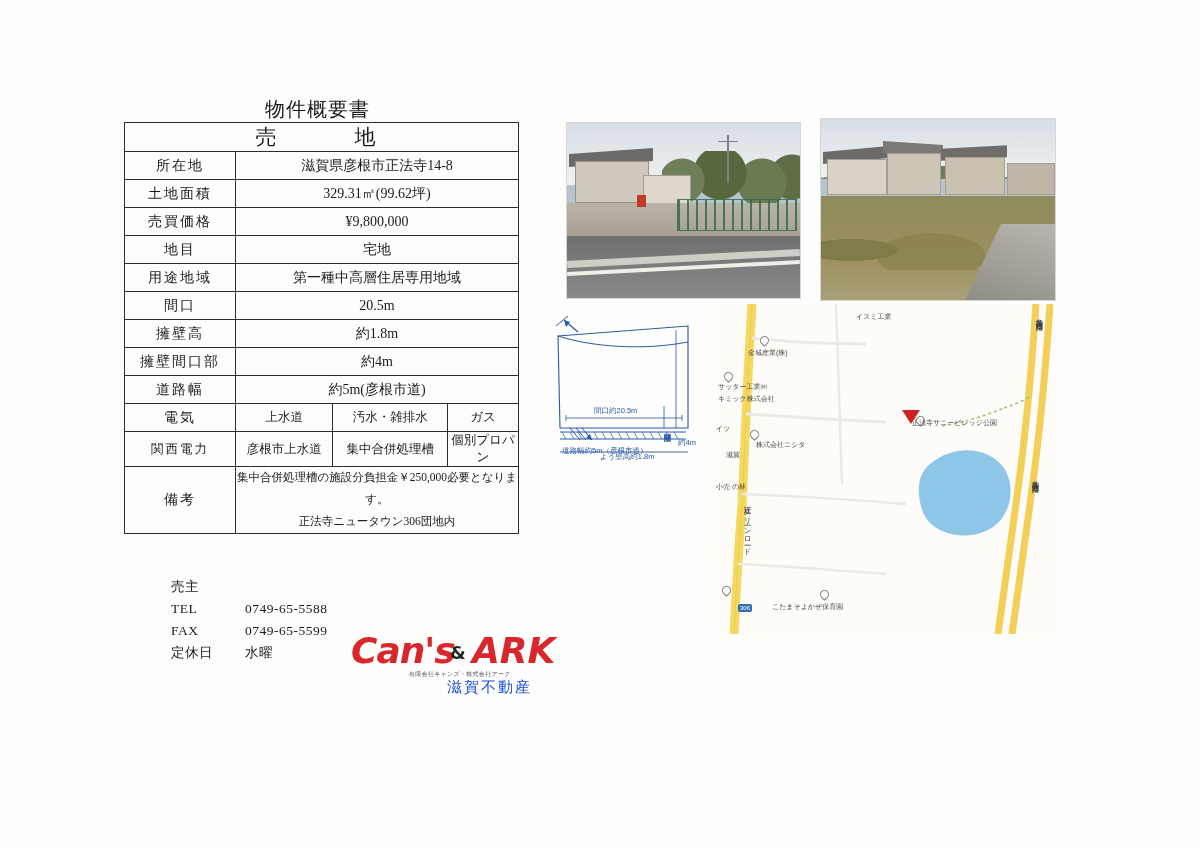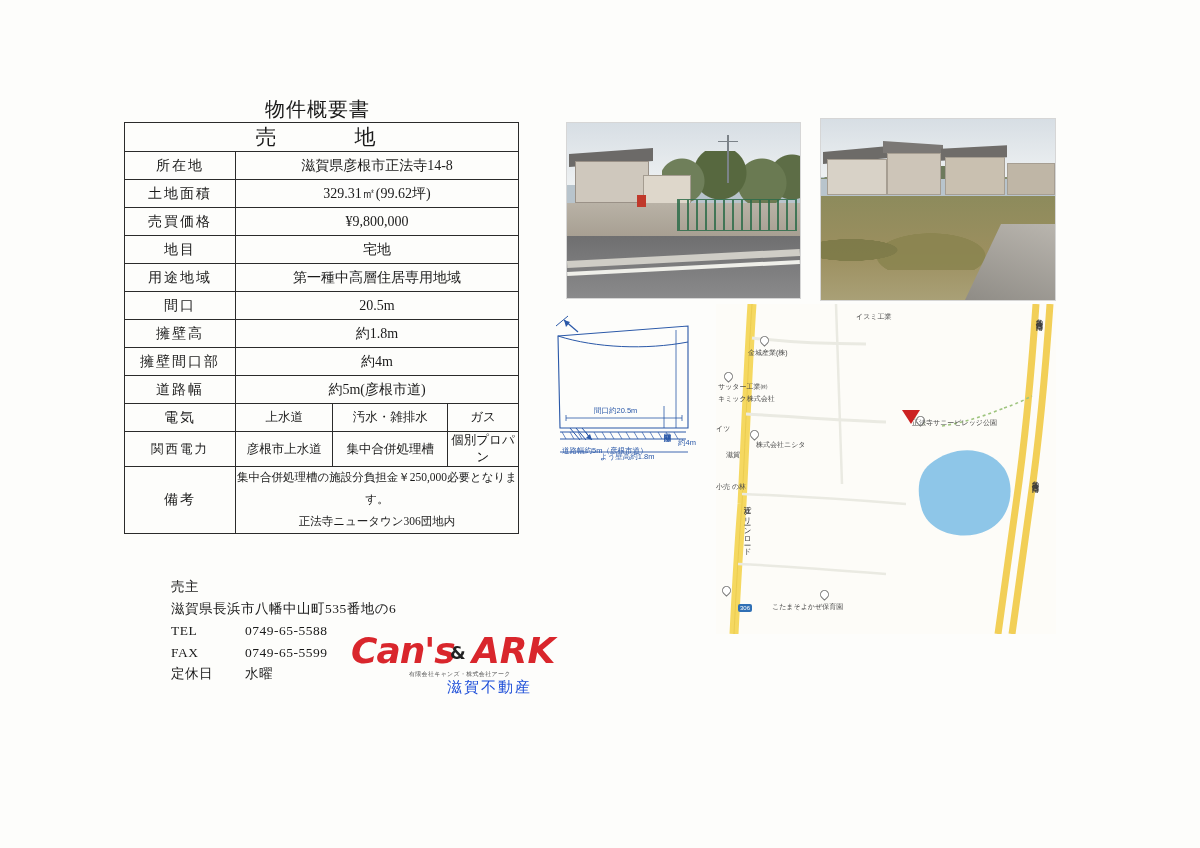--- a/index.html
+++ b/index.html
@@ -386,21 +386,20 @@
         <td class="note-cell" colspan="3">
           <div>集中合併処理槽の施設分負担金￥250,000必要となります。</div>
           <div>正法寺ニュータウン306団地内</div>
         </td>
       </tr>
     </tbody>
   </table>
 
   <div class="seller">
     <div class="line">売主</div>
-    <div class="line">滋賀県長浜市八幡中山町535番地の6</div>
     <div class="tel-row">
       <span class="lbl">TEL</span><span>0749-65-5588</span>
     </div>
     <div class="tel-row">
       <span class="lbl">FAX</span><span>0749-65-5599</span>
     </div>
     <div class="tel-row">
       <span class="lbl">定休日</span><span>水曜</span>
     </div>
   </div>

